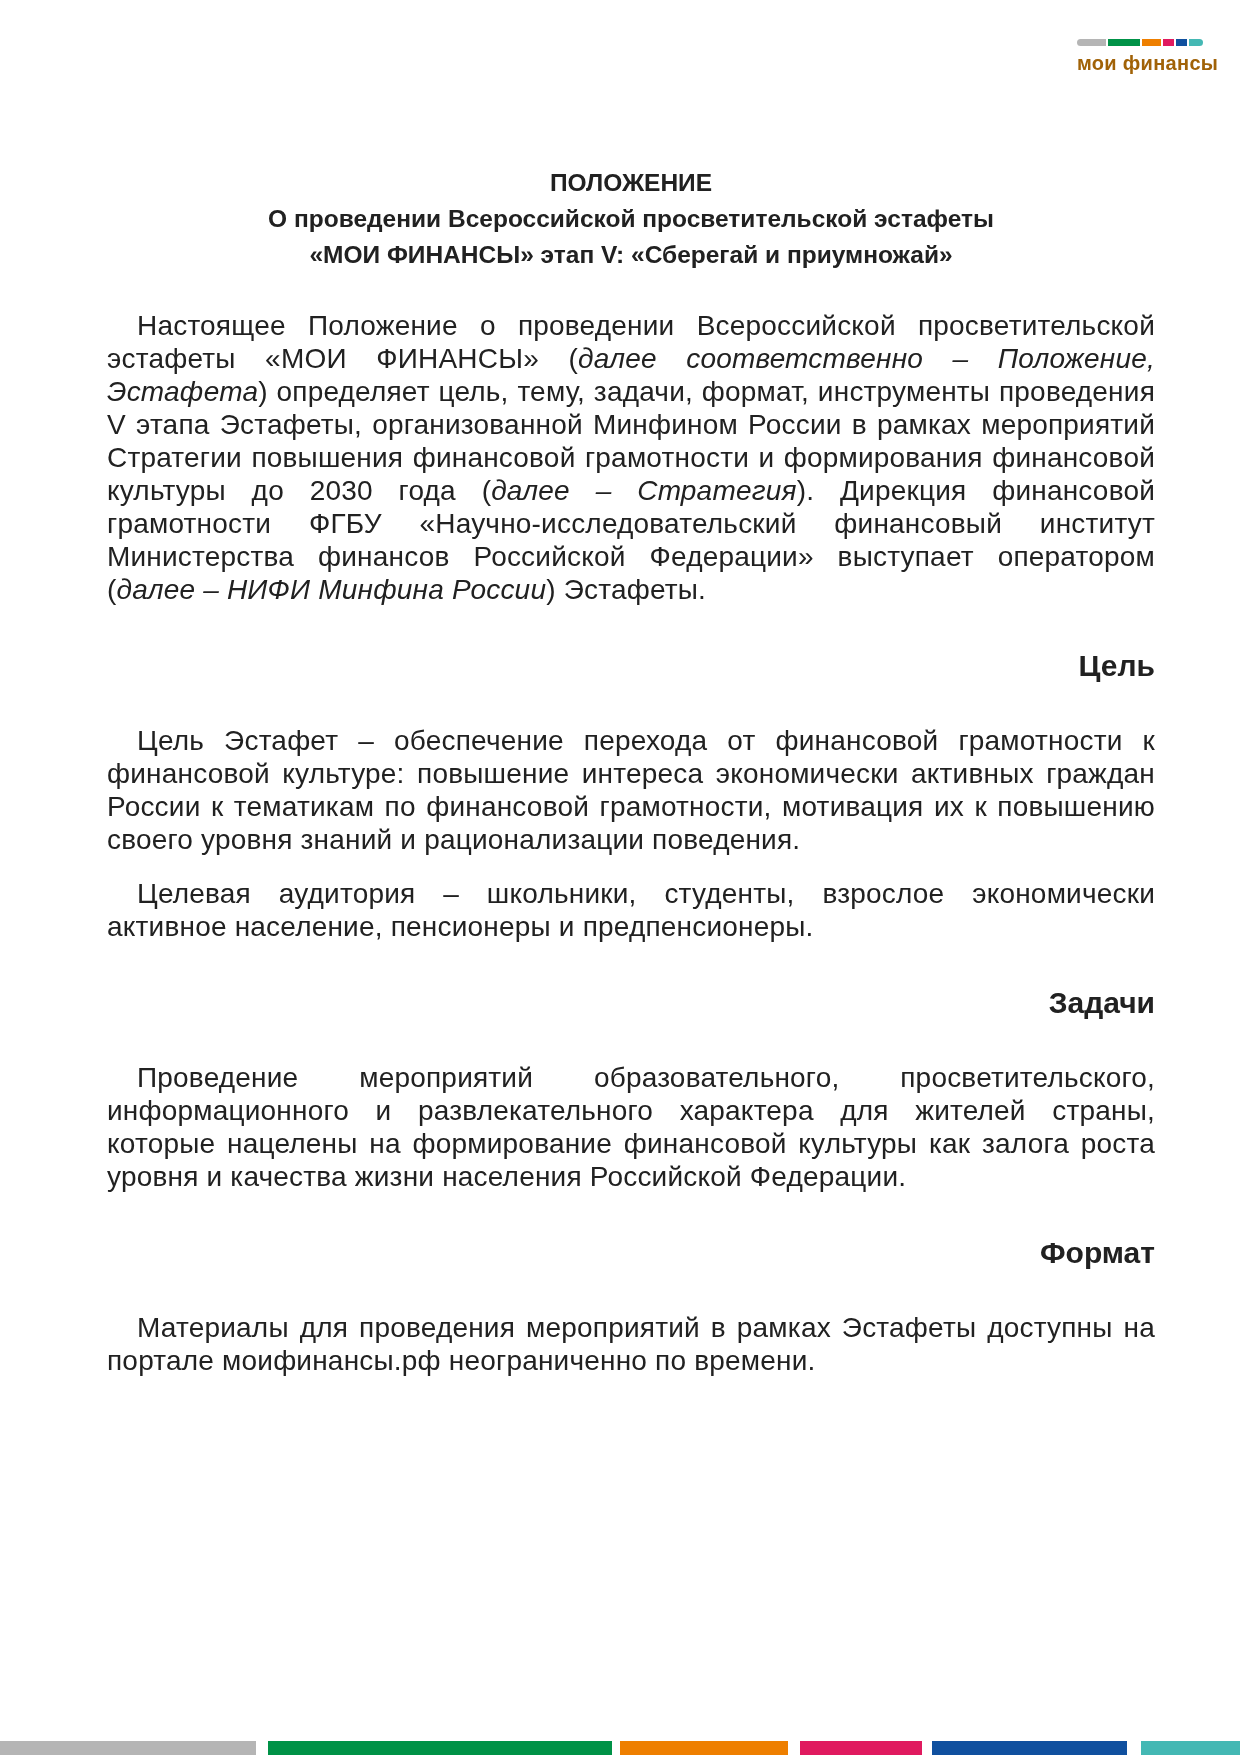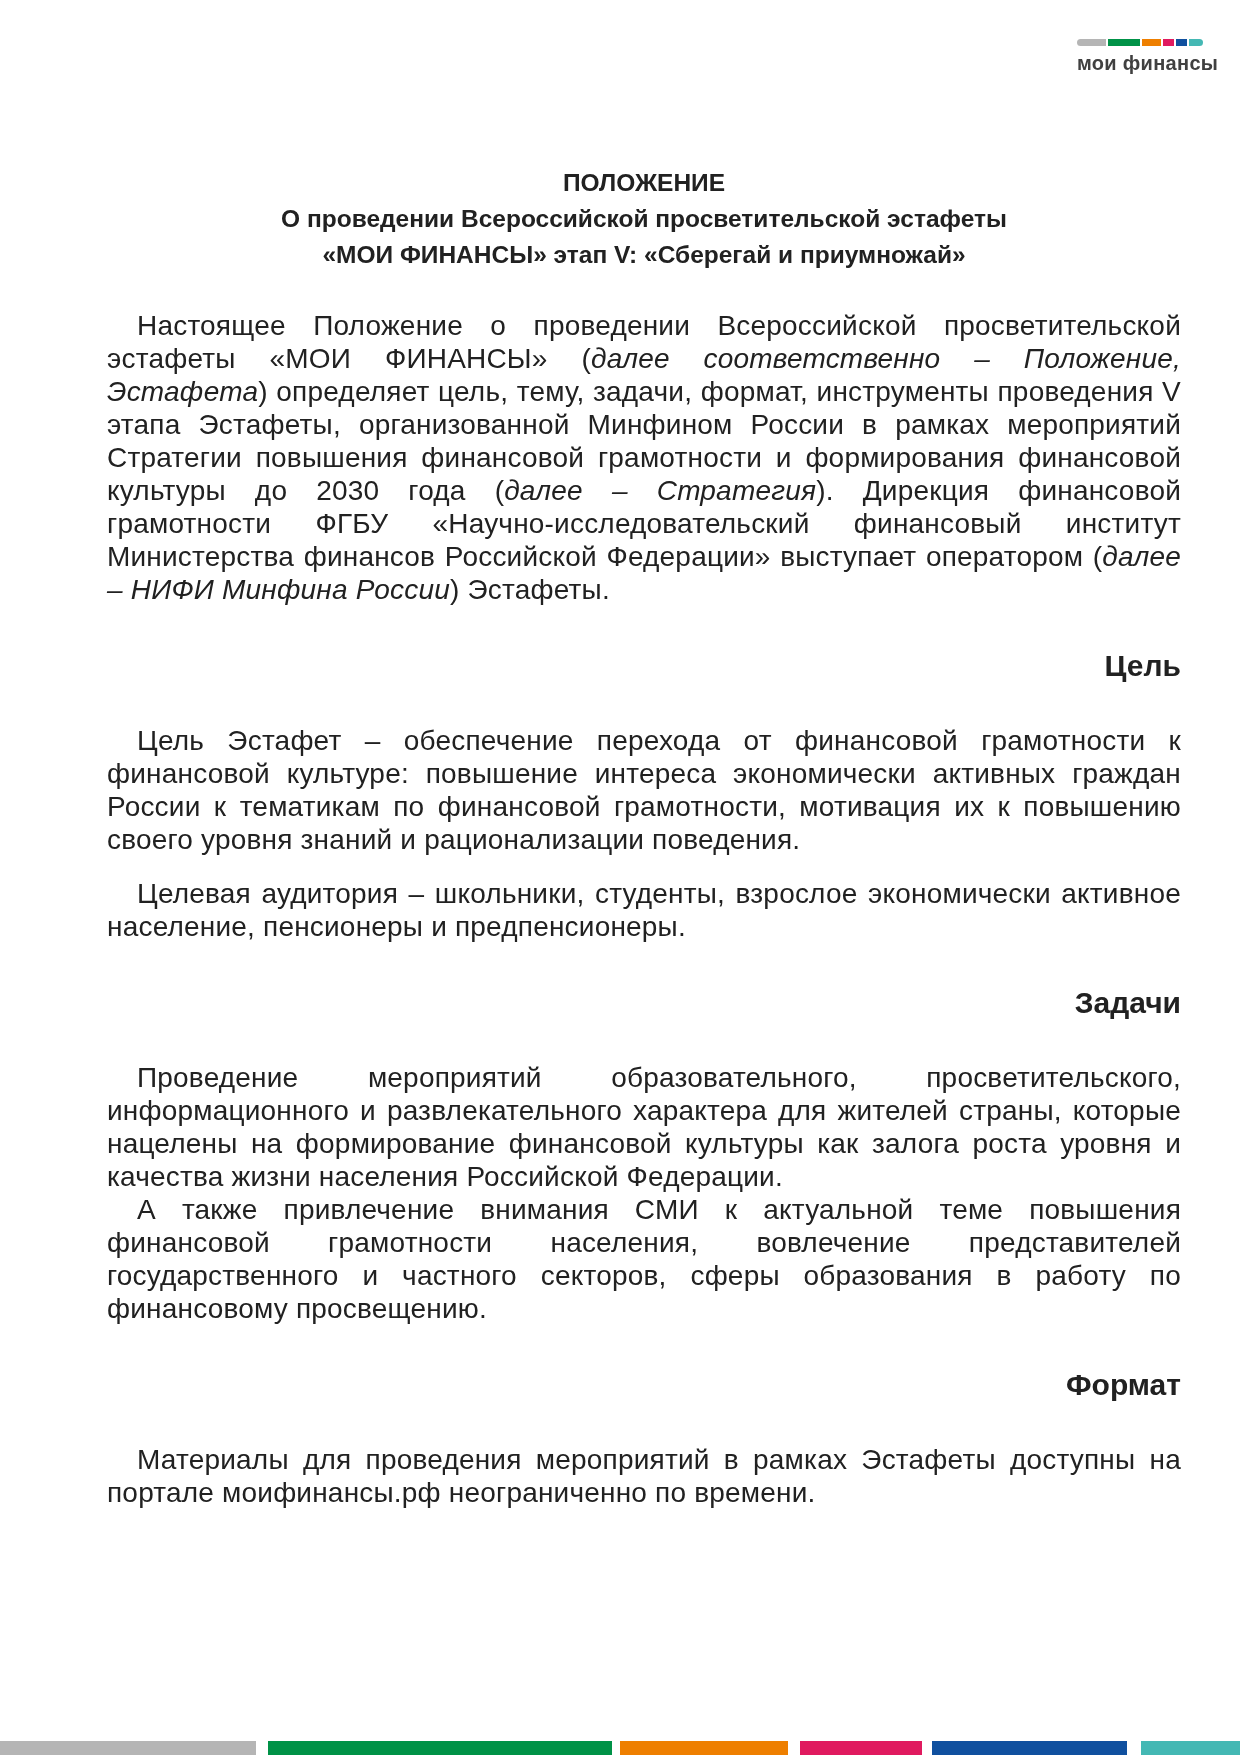--- a/index.html
+++ b/index.html
@@ -36,21 +36,21 @@
   .logo-text {
     font-size: 20px;
     font-weight: 700;
     letter-spacing: 0.3px;
     text-align: right;
     white-space: nowrap;
   }
 
   
   .doc {
-    padding: 165px 59px 0 107px;
+    padding: 165px 85px 0 107px;
   }
   h1 {
     margin: 0 0 36px 0;
     font-size: 24.5px;
     line-height: 36px;
     font-weight: 700;
     text-align: center;
   }
   h1 .tline { display: block; }
   h2 {
@@ -95,40 +95,39 @@
 
   <header class="logo">
     <div class="logo-bar">
       <span class="seg ls1" style="background-color: rgb(181, 181, 181);"></span>
       <span class="seg ls2" style="background-color: rgb(0, 146, 71);"></span>
       <span class="seg ls3" style="background-color: rgb(238, 127, 0);"></span>
       <span class="seg ls4" style="background-color: rgb(224, 26, 95);"></span>
       <span class="seg ls5" style="background-color: rgb(16, 80, 159);"></span>
       <span class="seg ls6" style="background-color: rgb(68, 184, 180);"></span>
     </div>
-    <div class="logo-text" style="color: #404040;">мои финансы</div>
+    <div class="logo-text" style="color: #a16207;">мои финансы</div>
   </header>
 
   <main class="doc">
 
     <h1>
       <span class="tline">ПОЛОЖЕНИЕ</span>
       <span class="tline">О проведении Всероссийской просветительской эстафеты</span>
       <span class="tline">«МОИ ФИНАНСЫ» этап V: «Сберегай и приумножай»</span>
     </h1>
 
     <p class="para"><span>Настоящее Положение о проведении Всероссийской просветительской эстафеты «МОИ ФИНАНСЫ» (</span><span class="em">далее соответственно – Положение, Эстафета</span><span>) определяет цель, тему, задачи, формат, инструменты проведения V этапа Эстафеты, организованной Минфином России в рамках мероприятий Стратегии повышения финансовой грамотности и формирования финансовой культуры до 2030 года (</span><span class="em">далее – Стратегия</span><span>). Дирекция финансовой грамотности ФГБУ «Научно-исследовательский финансовый институт Министерства финансов Российской Федерации» выступает оператором (</span><span class="em">далее – НИФИ Минфина России</span><span>) Эстафеты.</span></p>
 
     <h2>Цель</h2>
     <p class="para">Цель Эстафет – обеспечение перехода от финансовой грамотности к финансовой культуре: повышение интереса экономически активных граждан России к тематикам по финансовой грамотности, мотивация их к повышению своего уровня знаний и рационализации поведения.</p>
     <p class="para spaced">Целевая аудитория  –  школьники, студенты, взрослое экономически активное население, пенсионеры и предпенсионеры.</p>
 
     <h2>Задачи</h2>
     <p class="para">Проведение мероприятий образовательного, просветительского, информационного и развлекательного характера для жителей страны, которые нацелены на формирование финансовой культуры как залога роста уровня и качества жизни населения Российской Федерации.</p>
-    <p class="para">А также привлечение внимания СМИ к актуальной теме повышения финансовой грамотности населения, вовлечение представителей государственного и частного секторов, сферы образования в работу по финансовому просвещению.</p>
 
     <h2>Формат</h2>
     <p class="para">Материалы для проведения мероприятий в рамках Эстафеты доступны на портале моифинансы.рф неограниченно по времени.</p>
 
   </main>
 
   <footer class="footer-bar">
     <span class="seg fs1" style="background-color: rgb(181, 181, 181);"></span>
     <span class="seg fs2" style="background-color: rgb(0, 146, 71);"></span>
     <span class="seg fs3" style="background-color: rgb(238, 127, 0);"></span>

